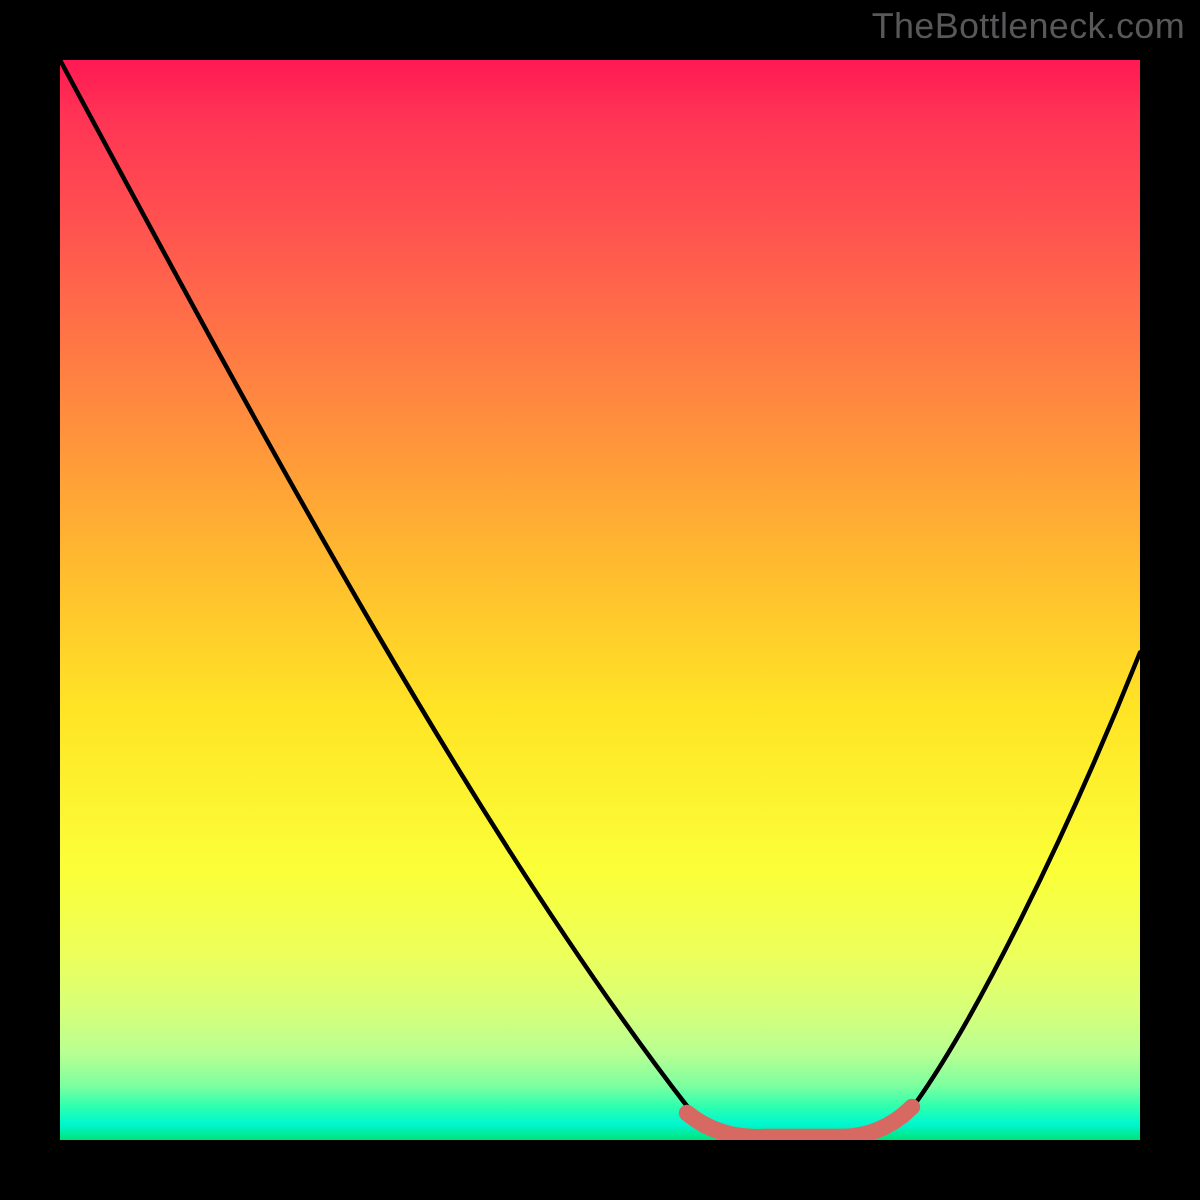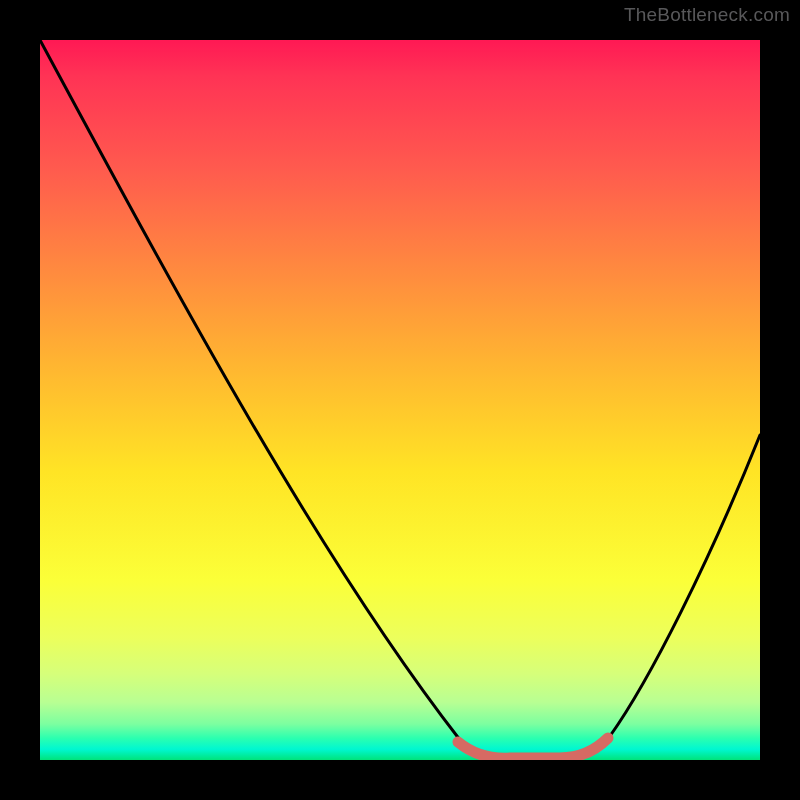--- a/index.html
+++ b/index.html
@@ -42,21 +42,21 @@
       #2affb0 97%,
       #00f7d1 98.5%,
       #00e37a 100%
     );
   }
   .watermark {
     position: absolute;
     top: 4px;
     right: 10px;
     font-family: Arial, Helvetica, sans-serif;
-    font-size: 19px;
+    font-size: 24px;
     color: #58585a;
     letter-spacing: 0.2px;
     user-select: none;
   }
   svg.curve {
     position: absolute;
     left: 40px;
     top: 40px;
     width: 720px;
     height: 720px;

